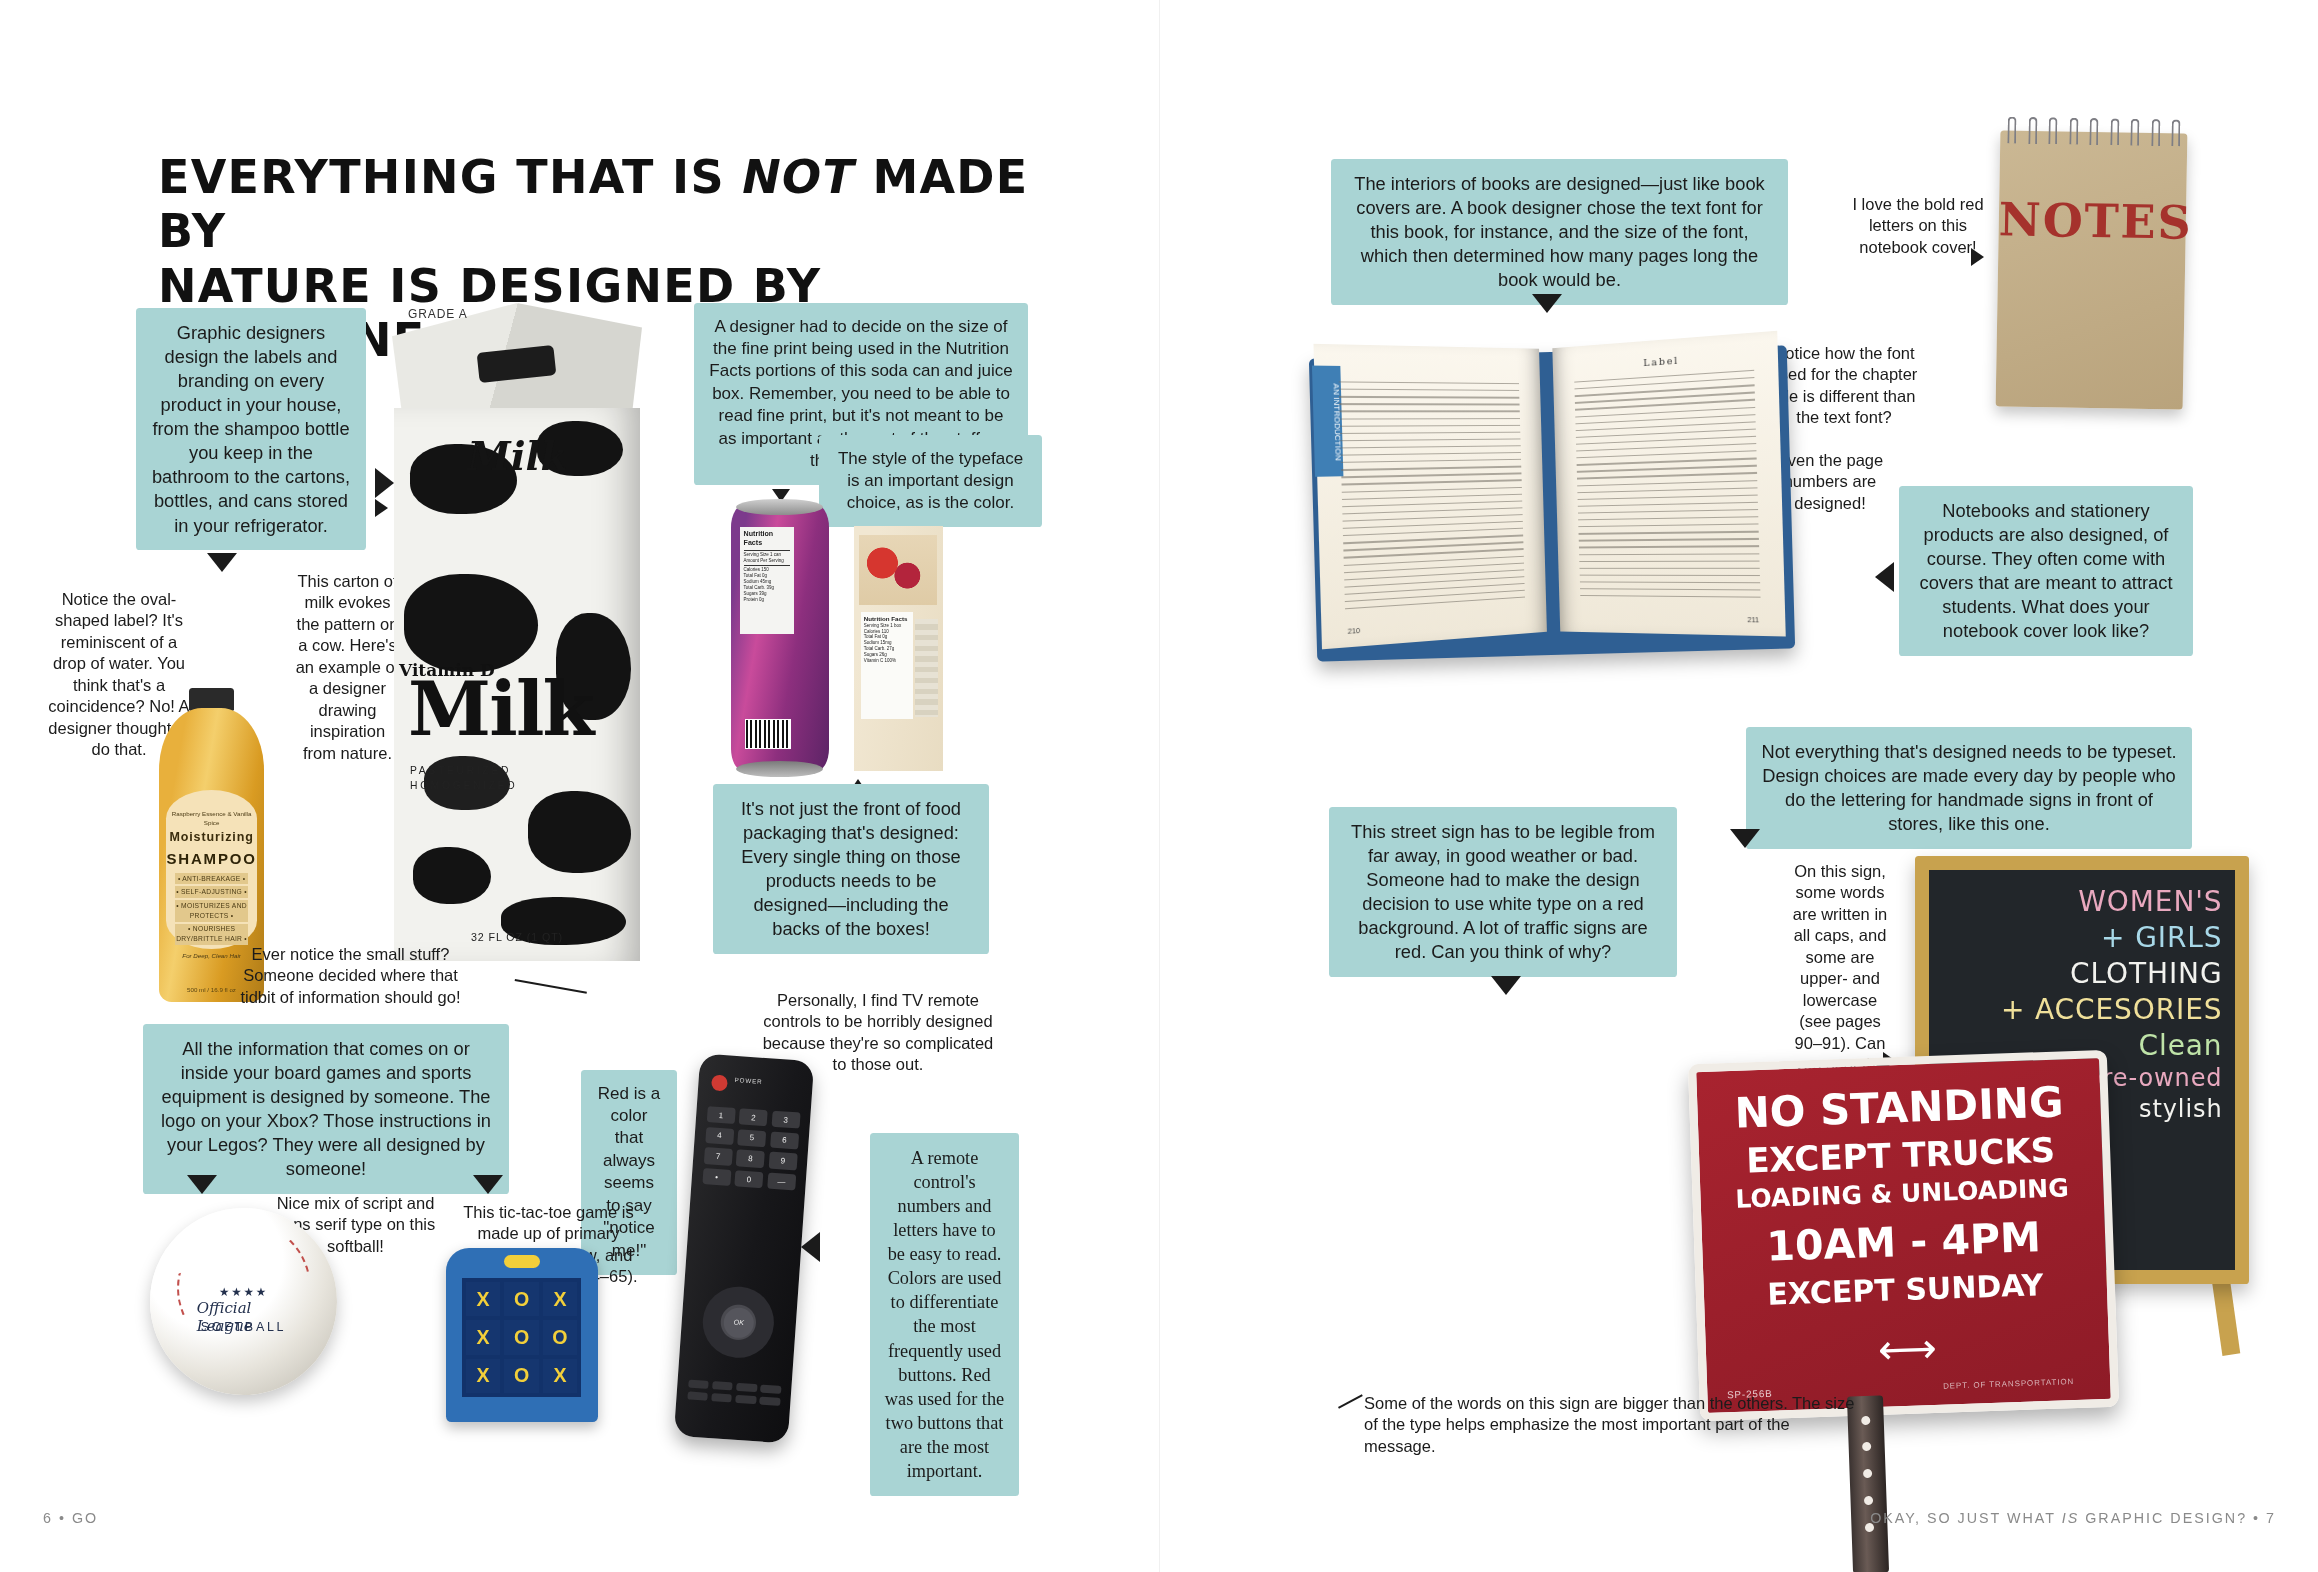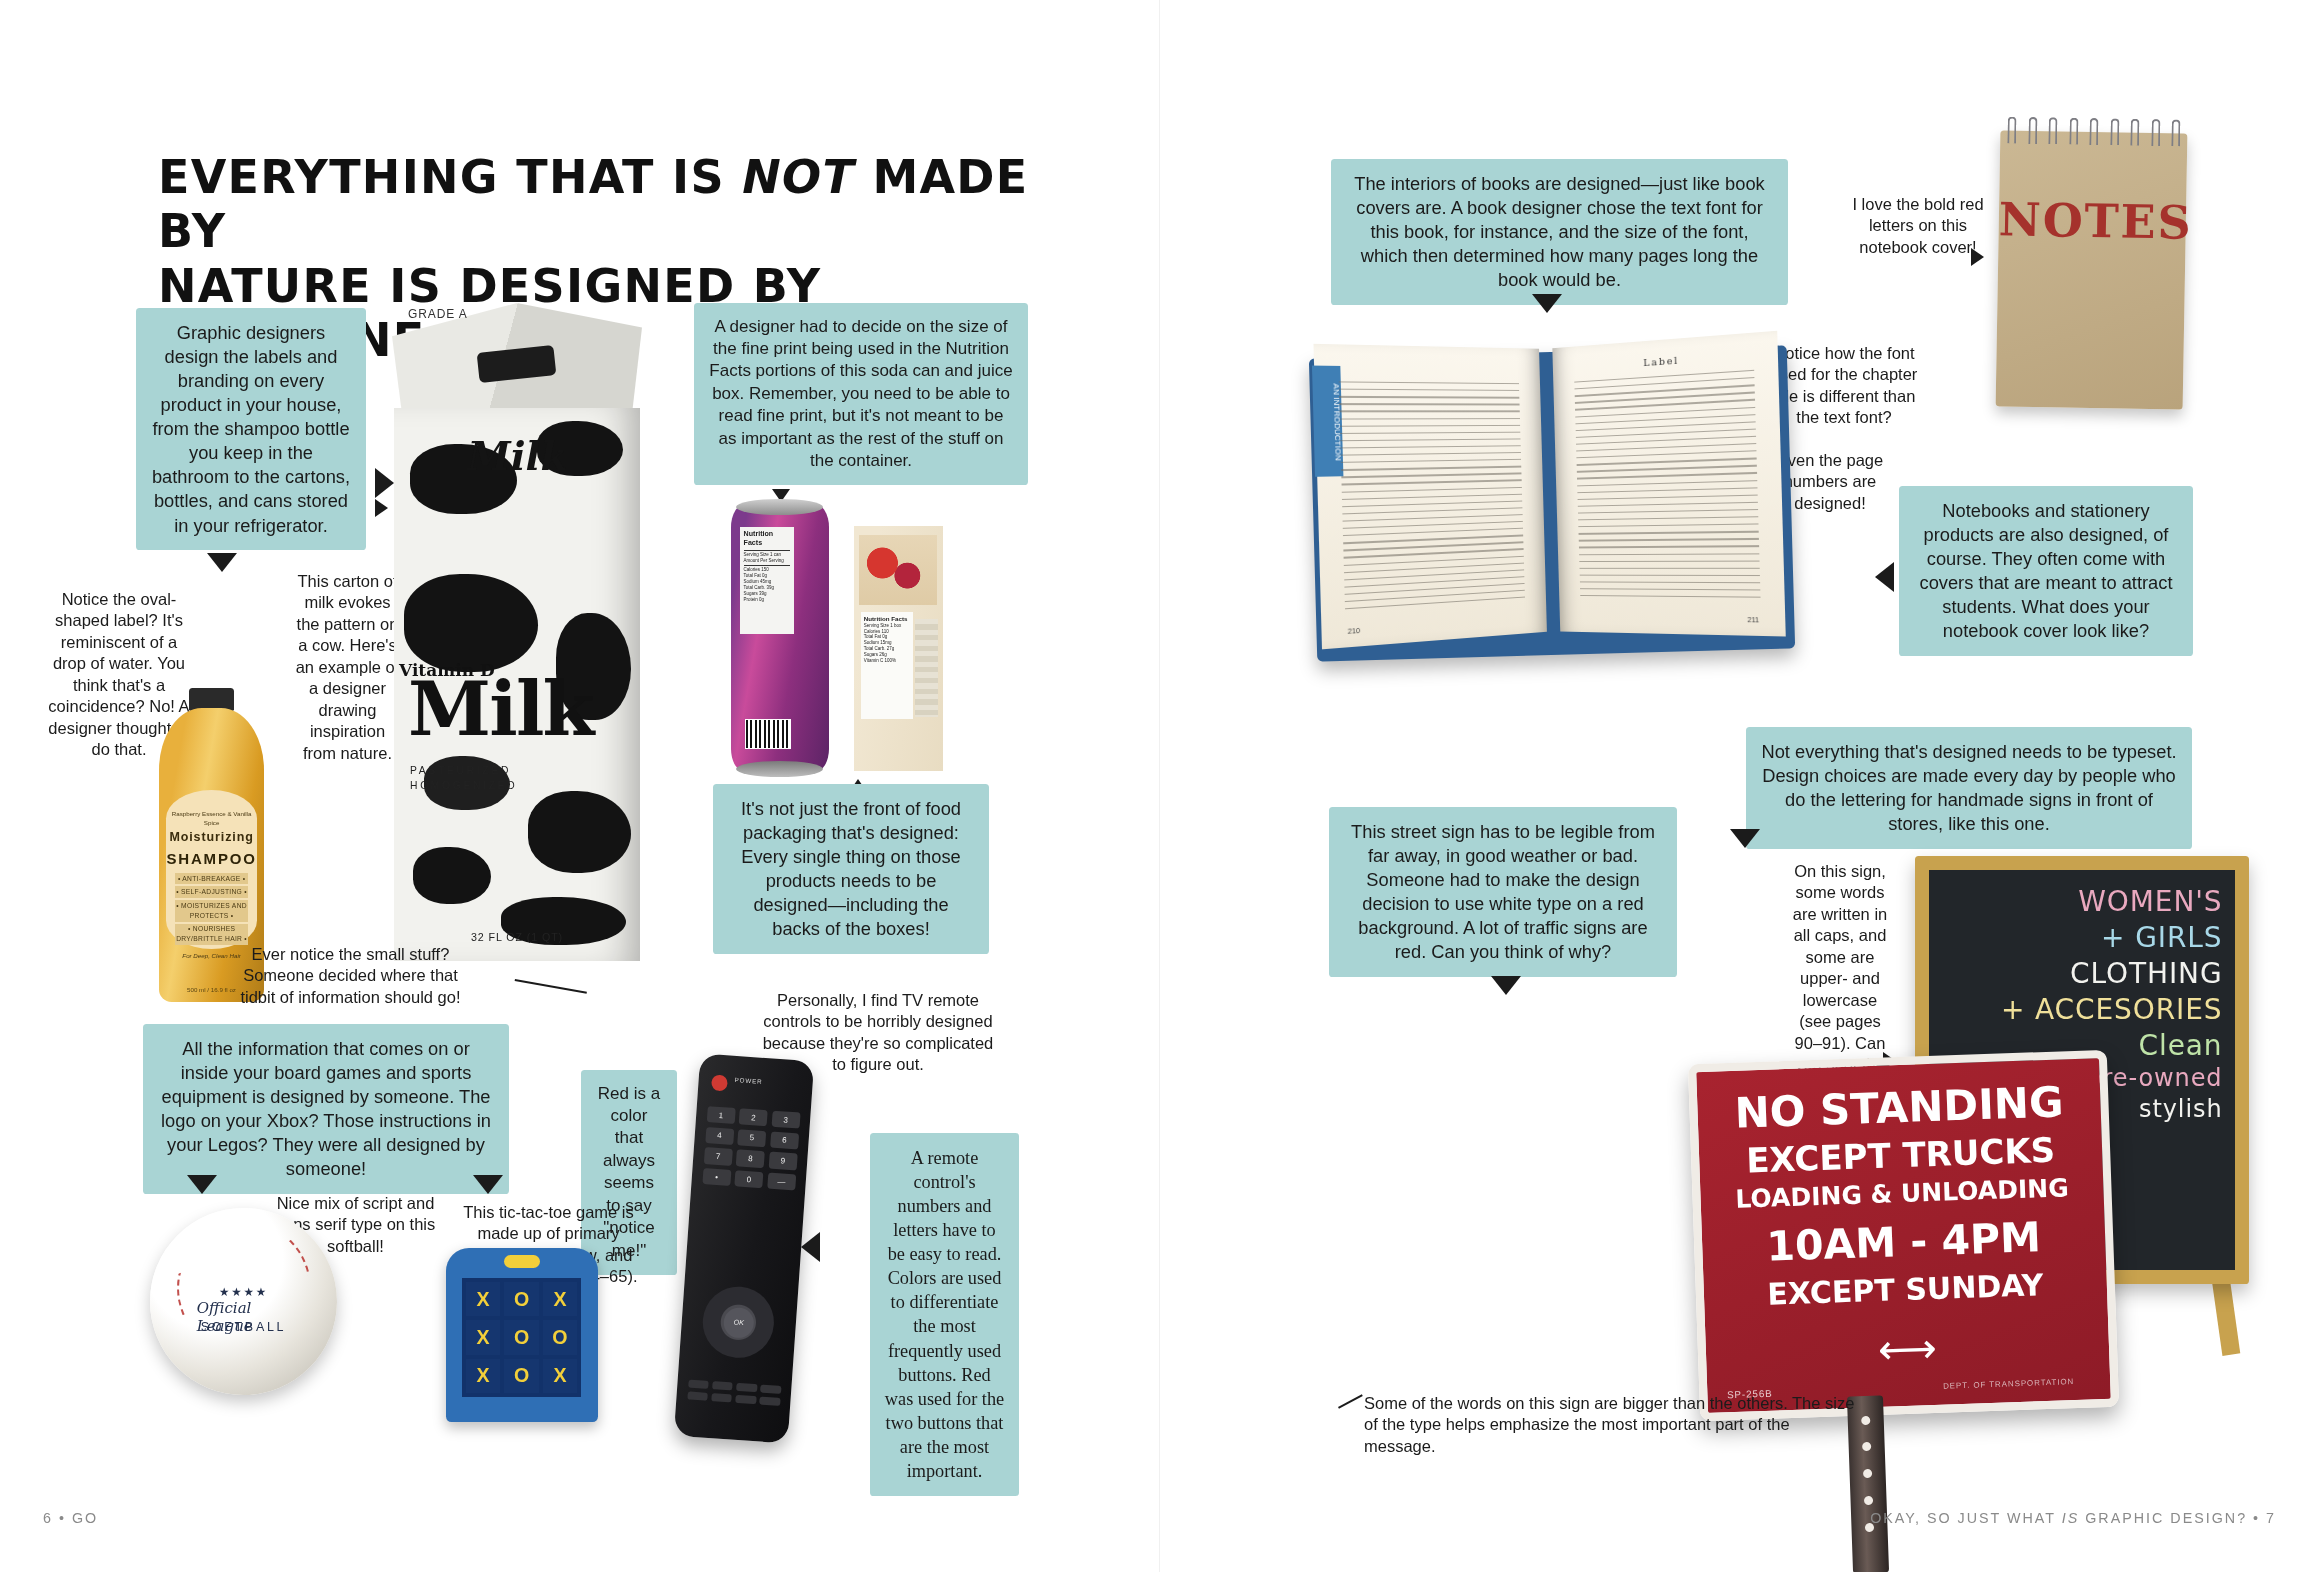--- a/index.html
+++ b/index.html
@@ -330,20 +330,21 @@
           <span>• NOURISHES DRY/BRITTLE HAIR •</span>
         </span>
         <span style="display:block; font-size:6.2px; font-style:italic; margin-top:5.4px;">For Deep, Clean Hair</span>
       </div>
       <div style="position:absolute; left:0; right:0; bottom:9px; text-align:center; font-size:6.2px; color:#5a4512;">500 ml / 16.9 fl oz</div>
     </div>
   </div>
 
   <div class="bubble small" style="left:694px; top:303px; width:334px;">A designer had to decide on the size of the fine print being used in the Nutrition Facts portions of this soda can and juice box. Remember, you need to be able to read fine print, but it's not meant to be as important as the rest of the stuff on the container.</div>
 
+  <div class="bubble small" style="left:819px; top:435px; width:223px;">The style of the typeface is an important design choice, as is the color.</div>
   <div class="tri sm down" style="left:772px; top:489px;"></div>
 
   <div class="can">
     <div class="bodyc"></div>
     <div class="lid"></div>
     <div class="base"></div>
     <div class="nf">
       <b>Nutrition Facts</b>
       <i></i>
       <div>Serving Size 1 can</div>
@@ -374,21 +375,21 @@
     </div>
     <div class="straw"></div>
   </div>
 
   <div class="tri sm up" style="left:849px; top:779px;"></div>
   <div class="bubble" style="left:713px; top:784px; width:276px;">It's not just the front of food packaging that's designed: Every single thing on those products needs to be designed—including the backs of the boxes!</div>
 
   <div class="note" style="left:239px; top:944px; width:223px;">Ever notice the small stuff? Someone decided where that tidbit of information should go!</div>
   <div class="leader" style="left:515px; top:979px; width:73px; transform:rotate(10deg);"></div>
 
-  <div class="note" style="left:762px; top:990px; width:232px;">Personally, I find TV remote controls to be horribly designed because they're so complicated to figure out.</div>
+  <div class="note" style="left:762px; top:990px; width:232px;">Personally, I find TV remote controls to be horribly designed because they're so complicated to those out.</div>
   <div class="leader" style="left:735px; top:1061px; width:62px; transform:rotate(22deg);"></div>
 
   <div class="bubble" style="left:143px; top:1024px; width:366px;">All the information that comes on or inside your board games and sports equipment is designed by someone. The logo on your Xbox? Those instructions in your Legos? They were all designed by someone!</div>
   <div class="tri down" style="left:187px; top:1175px;"></div>
   <div class="tri down" style="left:473px; top:1175px;"></div>
 
   <div class="bubble small" style="left:581px; top:1070px; width:96px;">Red is a color that always seems to say "notice me!"</div>
 
   <div class="note" style="left:275px; top:1193px; width:161px;">Nice mix of script and sans serif type on this softball!</div>
   <div class="tri sm left" style="left:284px; top:1250px;"></div>

